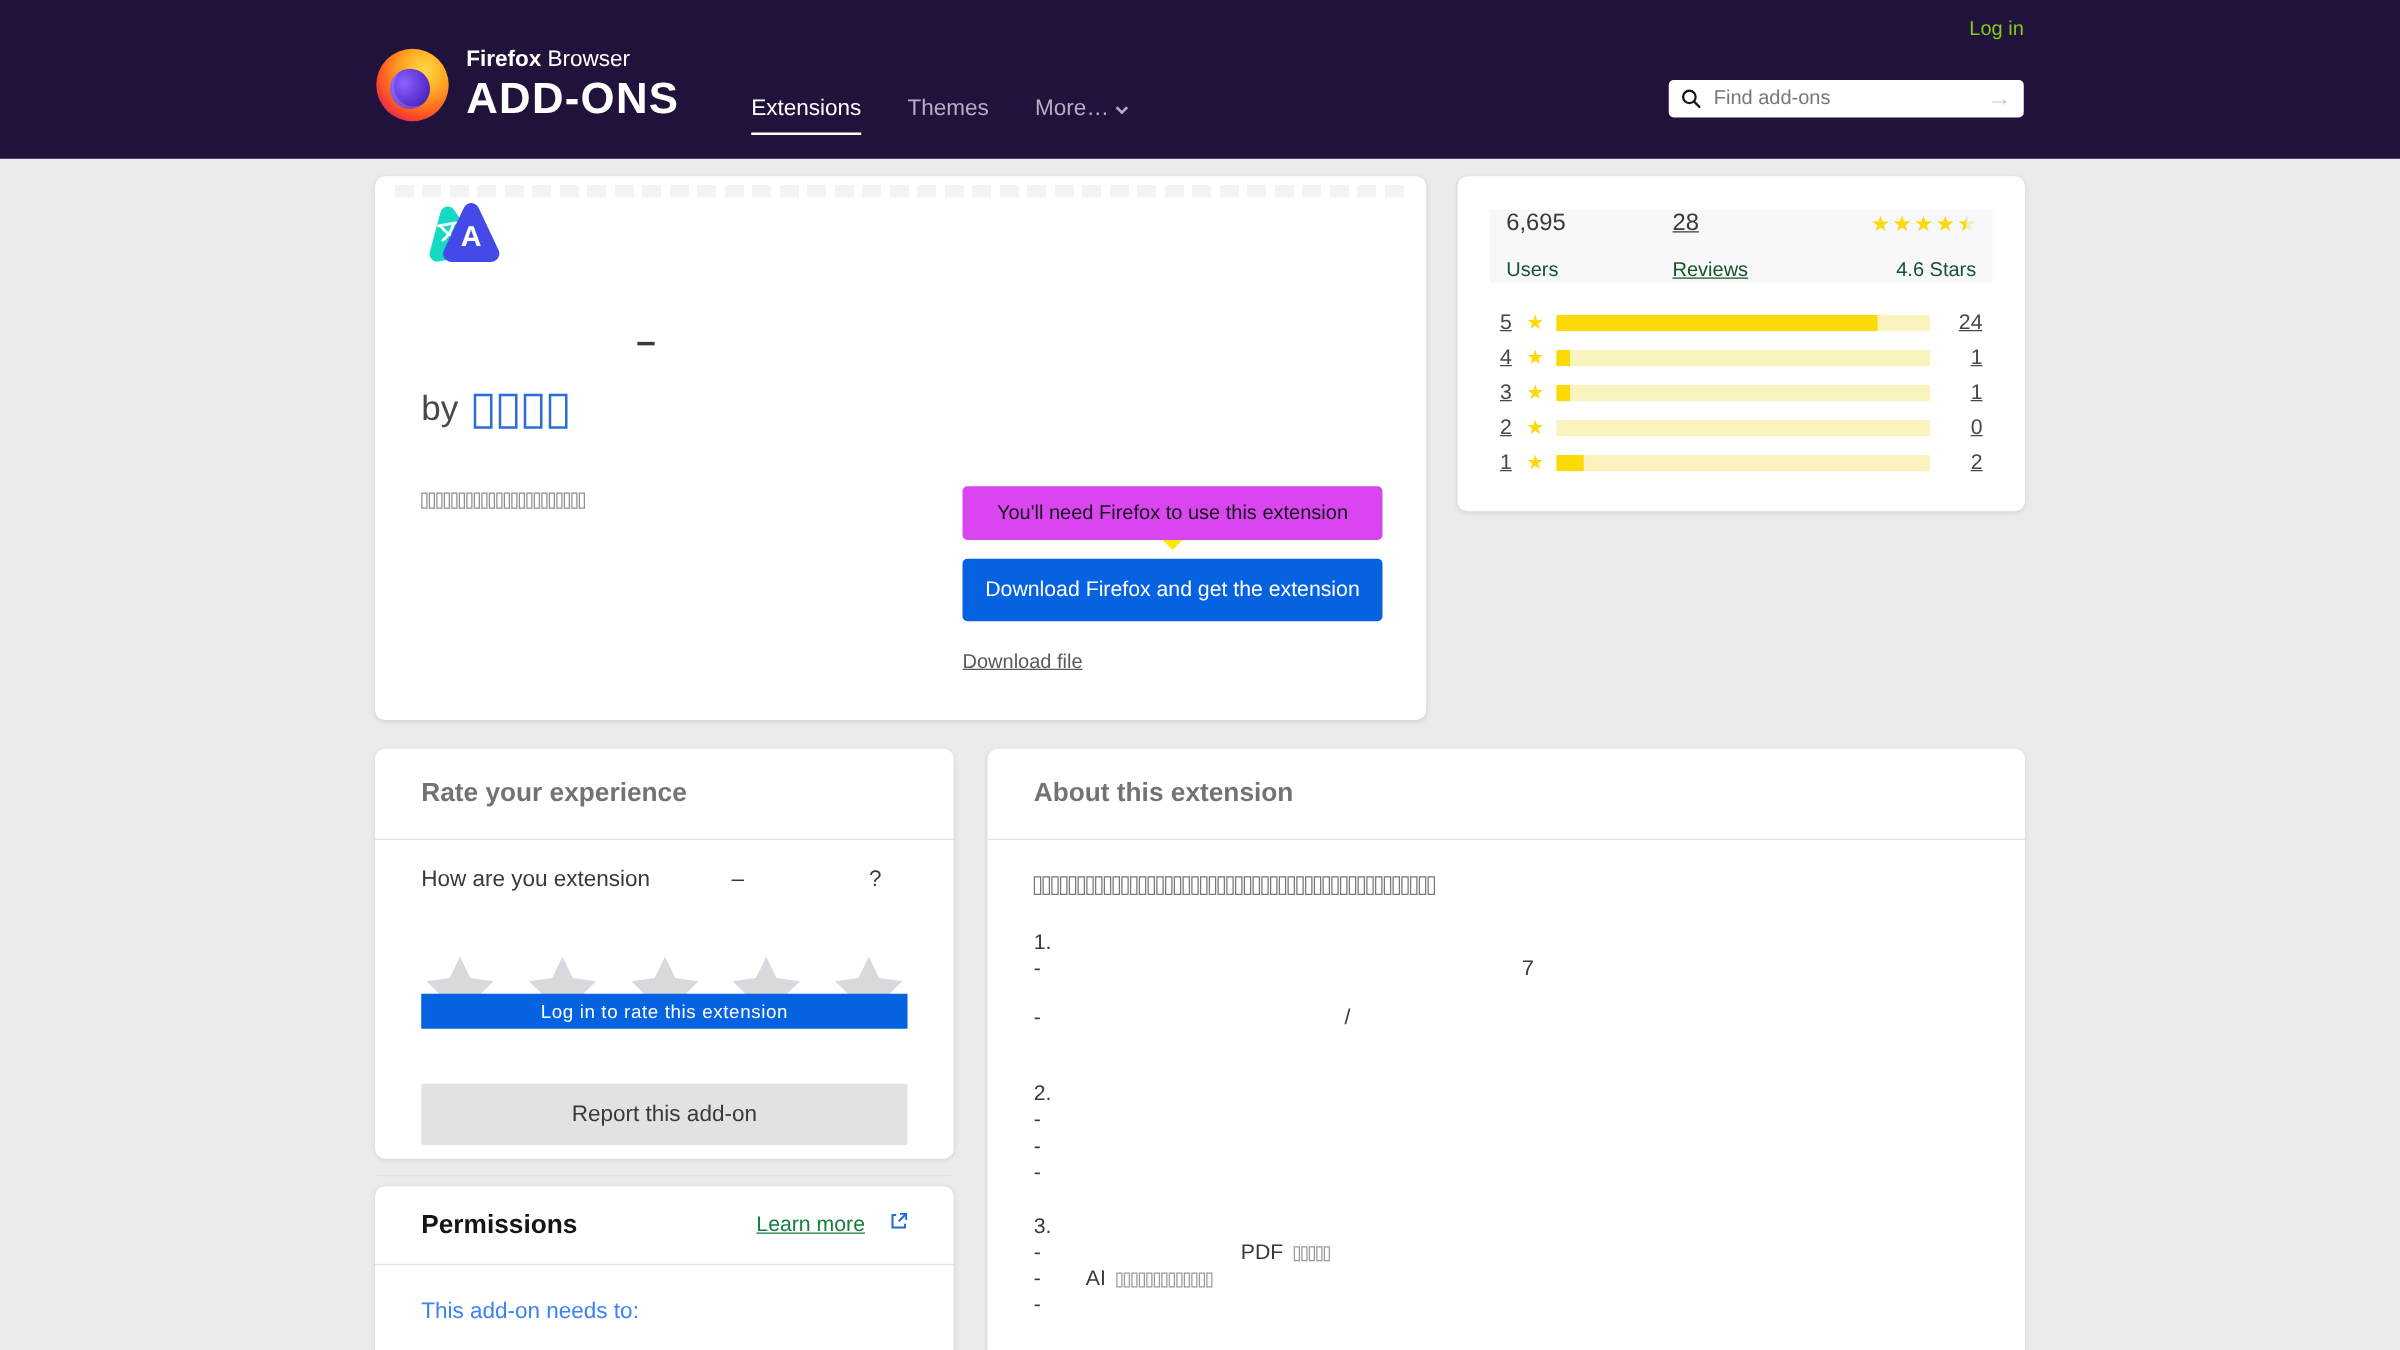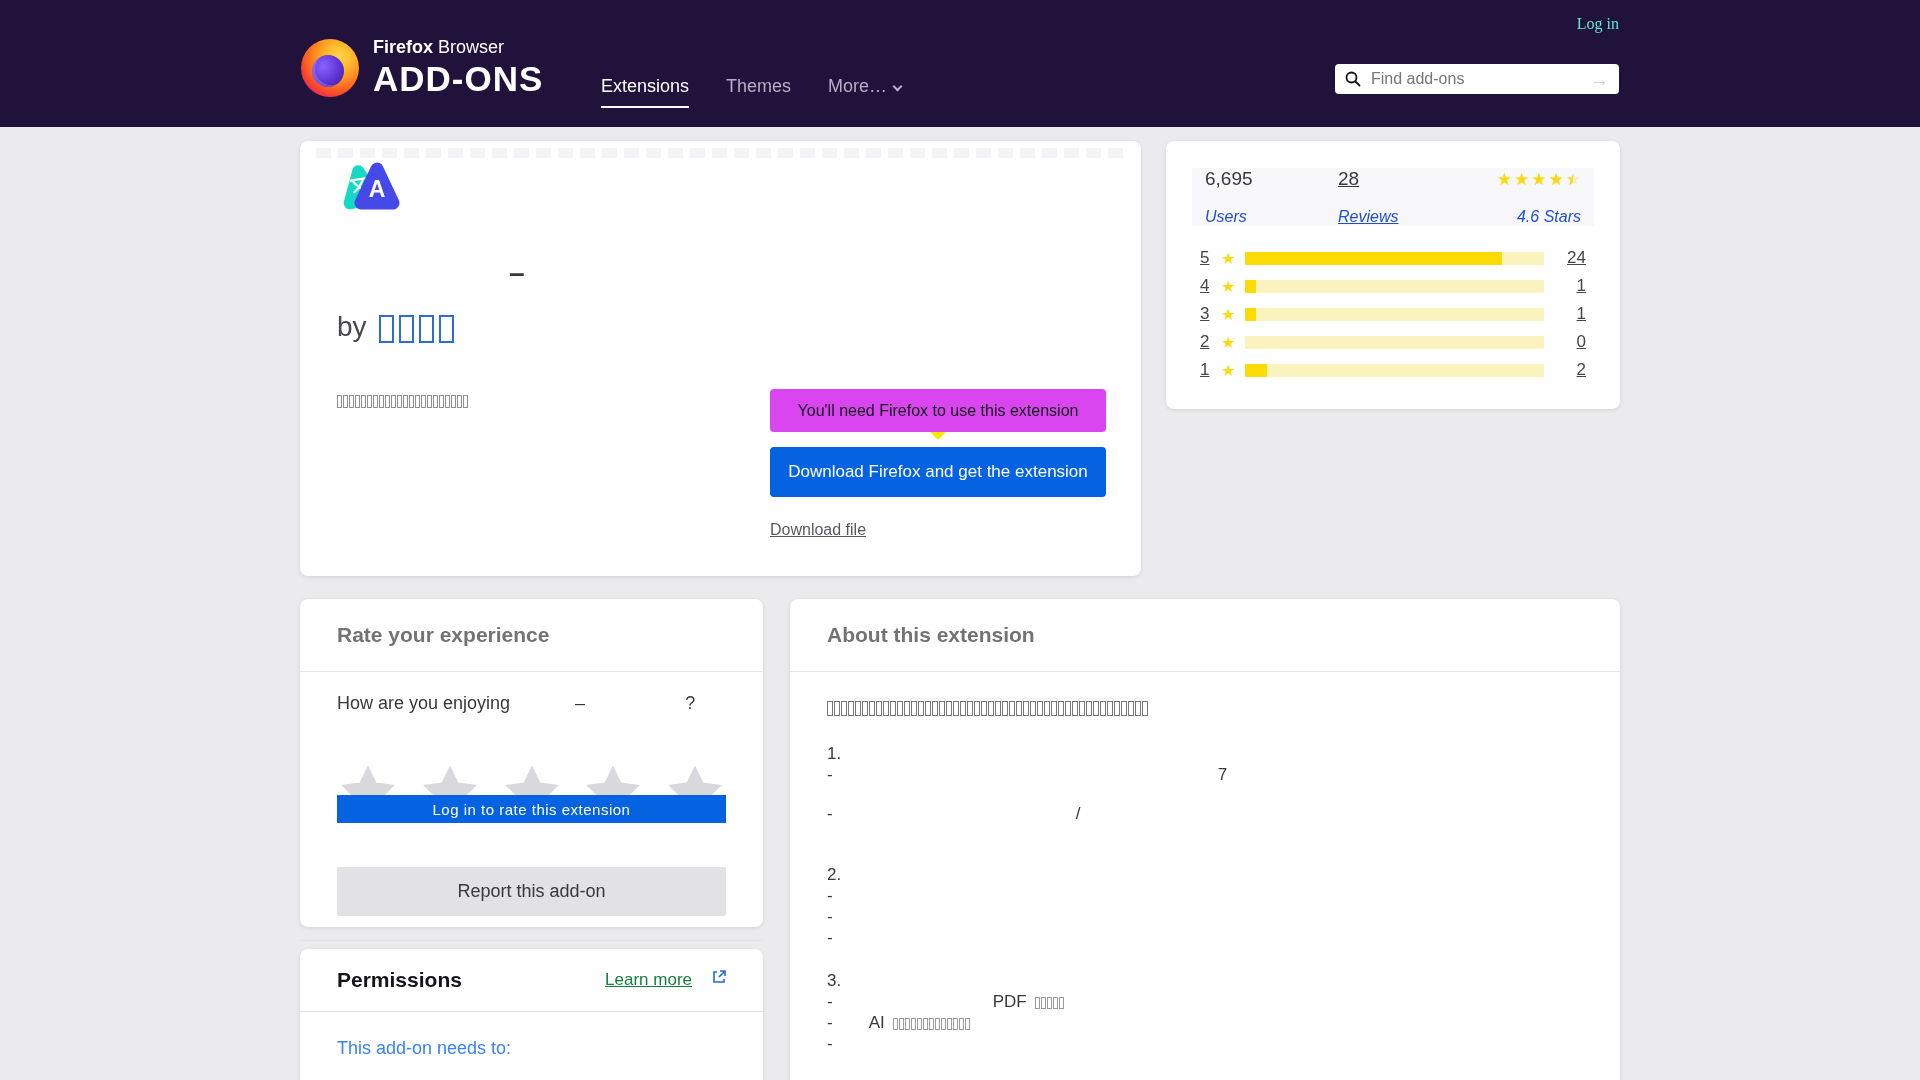--- a/index.html
+++ b/index.html
@@ -3,21 +3,21 @@
 <meta charset="utf-8">
 <style>
   * { box-sizing: border-box; }
   html,body { margin:0; padding:0; }
   body {
     width:1920px; height:1080px; position:relative; overflow:hidden;
     background:#ebebee; font-family:"Liberation Sans", sans-serif; color:#38383d;
   }
   
   .site-header { position:absolute; top:0; left:0; right:0; height:127px; background:#20123a; }
-  .login-link { position:absolute; top:15px; right:301px; color:#5eead4; font-size:16px; text-decoration:none; cursor:pointer;font-family:Liberation Serif, serif; }
+  .login-link { position:absolute; top:15px; right:301px; color:#84cc16; font-size:16px; text-decoration:none; cursor:pointer; }
   .brand { position:absolute; left:301px; top:38px; display:flex; align-items:center; gap:14px; }
   .fx-logo { width:58px; height:58px; border-radius:50%; position:relative; overflow:hidden;
     background:radial-gradient(circle at 66% 30%, #ffd54a 0%, #ffbd2e 20%, #ff9a24 38%, #ff6a1f 56%, #f5432c 70%, #e3158a 86%, #8a12b8 100%); }
   .fx-logo::after { content:""; position:absolute; left:19%; top:27%; width:56%; height:56%; border-radius:50%;
     background:radial-gradient(circle at 35% 35%, #8a63ff, #5b2fd0 60%, #3a1c86); box-shadow:inset 3px -2px 0 rgba(255,255,255,.18); }
   .brand-text { line-height:1.1; }
   .brand-line1 { color:#fff; font-size:18px; }
   .brand-line1 b { font-weight:700; }
   .brand-line2 { color:#fff; font-size:35px; font-weight:800; letter-spacing:1px; margin-top:2px; }
   .main-nav { position:absolute; left:601px; top:76px; display:flex; gap:37px; font-size:18px; }
@@ -52,21 +52,21 @@
   .warning-banner::after { content:""; position:absolute; left:50%; bottom:-8px; transform:translateX(-50%);
     border:8px solid transparent; border-top:8px solid #ffe900; border-bottom:none; }
   .download-btn { position:absolute; left:470px; top:306px; width:336px; height:50px; background:#0562e0; color:#fff;
     font-size:17px; border:none; border-radius:4px; cursor:pointer; font-family:"Liberation Sans", sans-serif; }
   .download-file { position:absolute; left:470px; top:380px; color:#58585f; font-size:16px; text-decoration:underline; cursor:pointer; }
   
   #stats-card { left:1166px; top:141px; width:454px; height:268px; }
   .stats-box { position:absolute; left:26px; top:27px; width:402px; height:58px; background:#f8f8fa;
     display:flex; align-items:center; padding:0 13px; }
   .stat-v { font-size:19px; color:#38383d; }
-  .stat-l { font-size:16px; color:#1d4ed8; margin-top:18px;font-style:italic; }
+  .stat-l { font-size:16px; color:#14532d; margin-top:18px; }
   .stat-users { width:133px; }
   .stat-reviews { flex:1; }
   .stat-reviews .stat-v, .stat-reviews .stat-l { text-decoration:underline; cursor:pointer; }
   .stat-stars { display:flex; flex-direction:column; align-items:flex-end; }
   .star-row .sw { position:relative; display:inline-block; color:#f1ecca; font-size:17px; margin-left:2px; }
   .star-row .sw .ov { position:absolute; left:0; top:0; overflow:hidden; color:#fcd90a; white-space:nowrap; }
   .breakdown { position:absolute; left:34px; top:103px; right:34px; }
   .bk-row { display:flex; align-items:center; height:28px; }
   .bk-rank { width:14px; font-size:17px; color:#45454a; text-decoration:underline; cursor:pointer; }
   .bk-star { color:#fcd90a; font-size:16px; margin:0 10px 0 7px; }
@@ -211,21 +211,21 @@
         <div class="bk-track">
           <div class="bk-fill" style="width: 7.1%;"></div>
         </div>
         <a class="bk-count">2</a>
       </div>
     </div>
 </div>
 
 <div class="card" id="rate-card">
   <div class="card-h">Rate your experience</div>
-  <div class="enjoy-line"><span class="seg-t">How are you enjoying</span><span class="seg-g" style="width: 65px;"></span><span class="seg-t">–</span><span class="seg-g" style="width: 100px;"></span><span class="seg-t">?</span></div>
+  <div class="enjoy-line"><span class="seg-t">How are you extension</span><span class="seg-g" style="width: 65px;"></span><span class="seg-t">–</span><span class="seg-g" style="width: 100px;"></span><span class="seg-t">?</span></div>
   <div class="big-stars">
     <svg viewBox="0 0 24 24">
         <path d="M12 1.7l3.2 6.6 7.2 1-5.2 5.1 1.2 7.2L12 18.2l-6.4 3.4 1.2-7.2L1.6 9.3l7.2-1z"></path>
       </svg>
     <svg viewBox="0 0 24 24">
         <path d="M12 1.7l3.2 6.6 7.2 1-5.2 5.1 1.2 7.2L12 18.2l-6.4 3.4 1.2-7.2L1.6 9.3l7.2-1z"></path>
       </svg>
     <svg viewBox="0 0 24 24">
         <path d="M12 1.7l3.2 6.6 7.2 1-5.2 5.1 1.2 7.2L12 18.2l-6.4 3.4 1.2-7.2L1.6 9.3l7.2-1z"></path>
       </svg>

